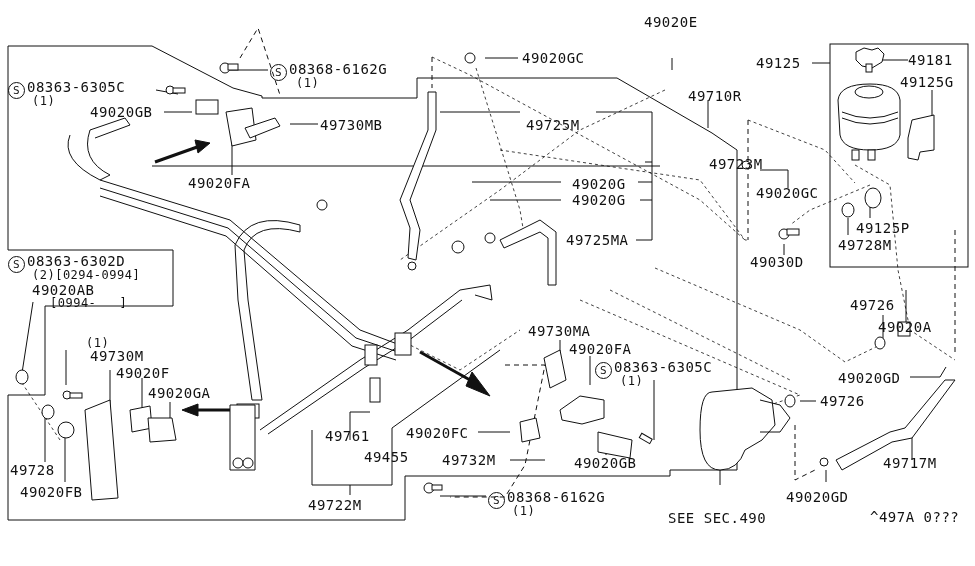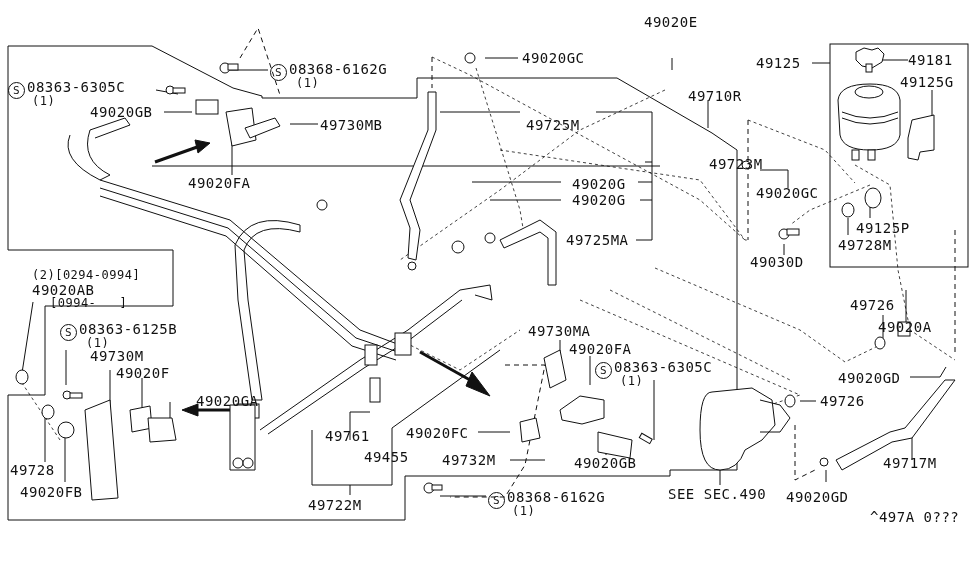--- a/index.html
+++ b/index.html
@@ -208,32 +208,32 @@
 <div class="lbl" style="left:856px;top:221px;">49125P</div>
 <div class="lbl" style="left:838px;top:238px;">49728M</div>
 <div class="lbl" style="left:750px;top:255px;">49030D</div>
 
 <div class="lbl" style="left:878px;top:276px;margin-top:44px;">49020A</div>
 <div class="lbl" style="left:850px;top:298px;">49726</div>
 <div class="lbl" style="left:838px;top:371px;">49020GD</div>
 <div class="lbl" style="left:820px;top:394px;">49726</div>
 <div class="lbl" style="left:883px;top:456px;">49717M</div>
 <div class="lbl" style="left:786px;top:490px;">49020GD</div>
-<div class="lbl" style="left:668px;top:487px;">SEE SEC.490</div>
+<div class="lbl" style="left:668px;top:511px;">SEE SEC.490</div>
 <div class="lbl" style="left:870px;top:510px;">^497A 0???</div>
 
+<div class="lbl" style="left:8px;top:254px;"><span class="s-mark">S</span><span>08363-6302D</span></div>
 <div class="lbl sub" style="left:32px;top:269px;">(2)[0294-0994]</div>
 <div class="lbl" style="left:32px;top:283px;">49020AB</div>
 <div class="lbl sub" style="left:32px;top:297px;margin-left:18px;">[0994-   ]</div>
 
-<div class="lbl" style="left:60px;top:322px;"><span class="s-mark">S</span><span>08363-6125B</span></div>
 <div class="lbl sub" style="left:86px;top:337px;">(1)</div>
 <div class="lbl" style="left:90px;top:349px;">49730M</div>
 <div class="lbl" style="left:116px;top:366px;">49020F</div>
-<div class="lbl" style="left:148px;top:394px;margin-left:48px;">49020GA</div>
+<div class="lbl" style="left:148px;top:386px;">49020GA</div>
 <div class="lbl" style="left:10px;top:463px;">49728</div>
 <div class="lbl" style="left:20px;top:485px;">49020FB</div>
 
 <div class="lbl" style="left:325px;top:429px;">49761</div>
 <div class="lbl" style="left:364px;top:450px;">49455</div>
 <div class="lbl" style="left:308px;top:498px;">49722M</div>
 
 <div class="lbl" style="left:528px;top:324px;">49730MA</div>
 <div class="lbl" style="left:569px;top:342px;">49020FA</div>
 <div class="lbl" style="left:595px;top:360px;"><span class="s-mark">S</span><span>08363-6305C</span></div>

